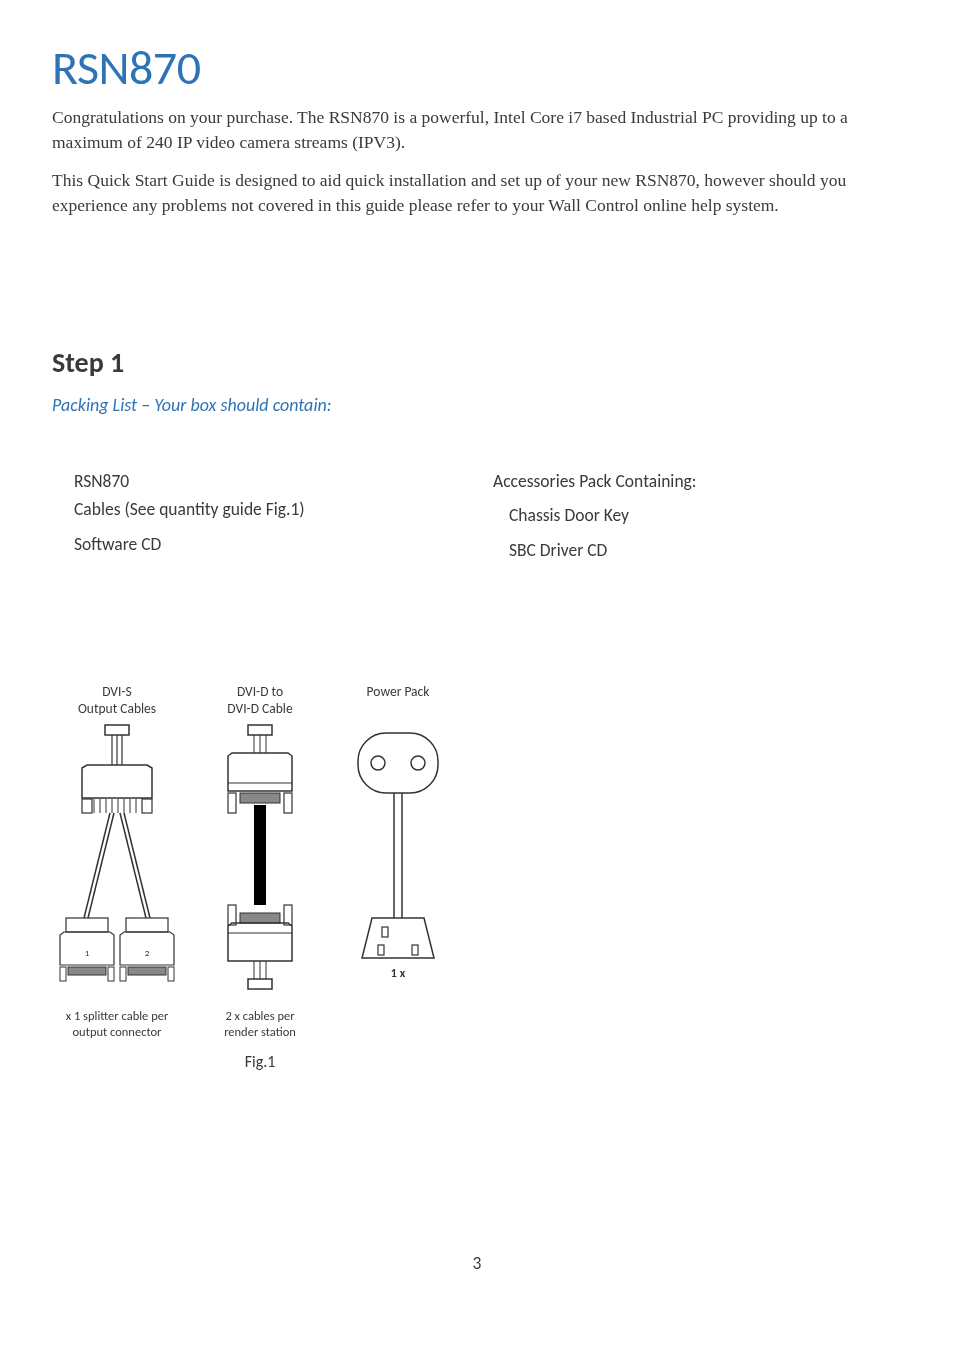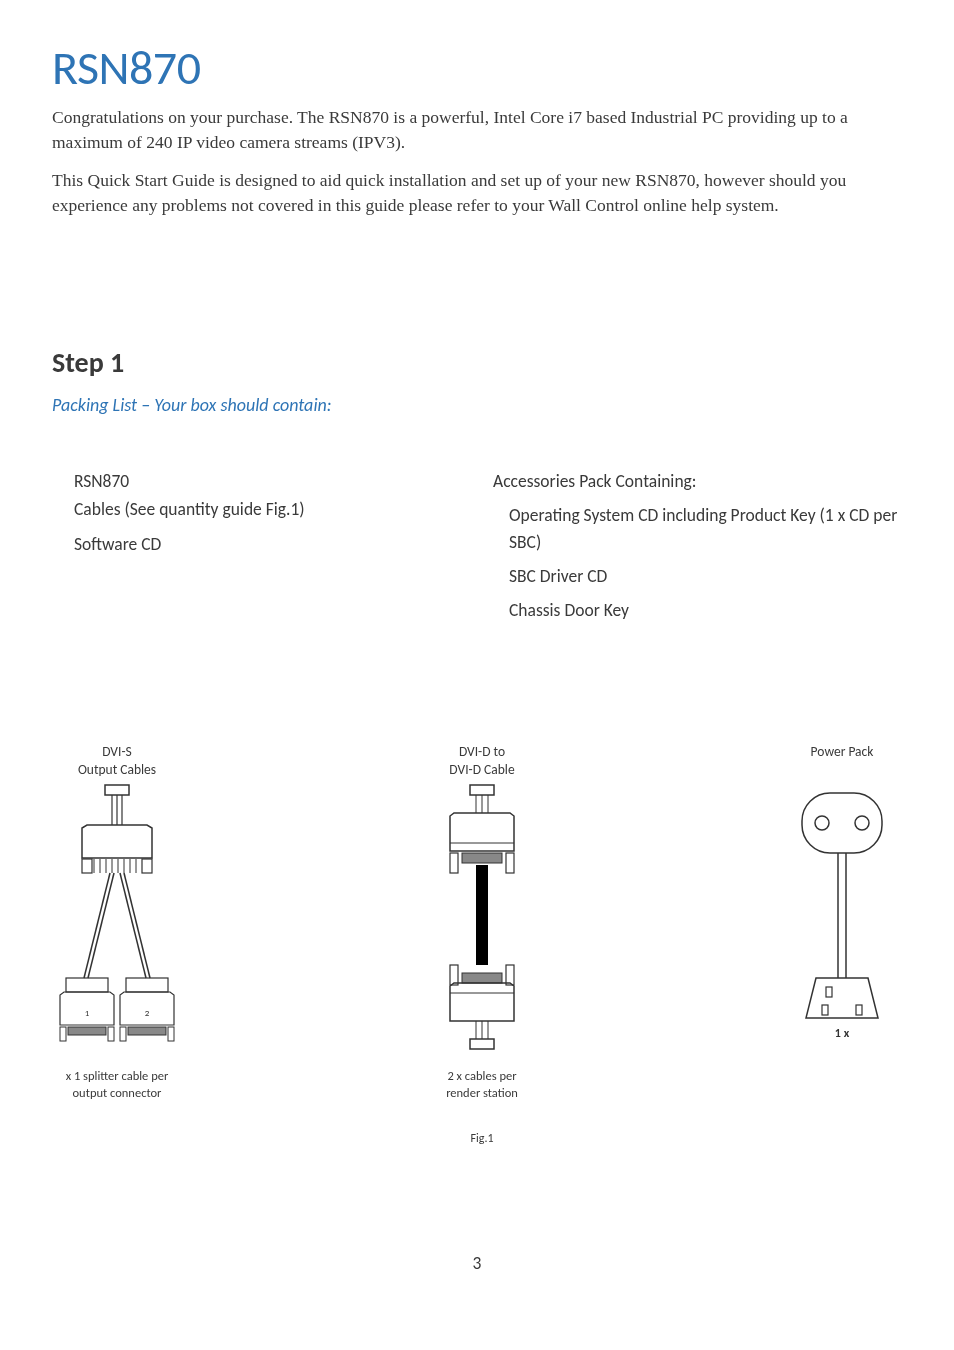--- a/index.html
+++ b/index.html
@@ -65,21 +65,21 @@
     .packing-sub-item {
       font-size: 17.5px;
       color: #3a3a3a;
       margin-bottom: 8px;
       line-height: 1.5;
       padding-left: 16px;
     }
     .figure-area {
       margin-top: 112px;
       display: flex;
-      justify-content: space-between;
+      justify-content: flex-start;
       gap: 28px;
     }
     .figure-col {
       display: flex;
       flex-direction: column;
       align-items: center;
       font-size: 13px;
       color: #3a3a3a;
     }
     .figure-label {
@@ -91,22 +91,22 @@
     }
     .figure-caption {
       text-align: center;
       font-size: 12.5px;
       line-height: 1.3;
       margin-top: 5px;
       font-weight: 400;
     }
     .fig-label {
       text-align: center;
-      font-size: 12px;
-      margin-top: 30px;
+      font-size: 16px;
+      margin-top: 12px;
     }
     .page-number {
       position: absolute;
       bottom: 76px;
       left: 0;
       right: 0;
       text-align: center;
       font-size: 17.5px;
       color: #3a3a3a;
     }
@@ -128,23 +128,22 @@
 <p class="sub-heading">Packing List – Your box should contain:</p>
 
 <div class="packing-columns">
   <div class="packing-col packing-col-left">
     <div class="packing-item packing-item-extra">RSN870</div>
     <div class="packing-item">Cables  (See quantity guide Fig.1)</div>
     <div class="packing-item">Software CD</div>
   </div>
   <div class="packing-col">
     <div class="packing-item">Accessories Pack Containing:</div>
-    <div class="packing-sub-item">Operating System CD including Product Key (1 x CD per SBC)</div>
+    <div class="packing-sub-item">Chassis Door Key</div>
     <div class="packing-sub-item">SBC Driver CD</div>
-    <div class="packing-sub-item">Chassis Door Key</div>
   </div>
 </div>
 
 <div class="figure-area">
 
   <div class="figure-col">
     <div class="figure-label">
       <span>DVI-S</span><br>
       <span>Output Cables</span>
     </div>

